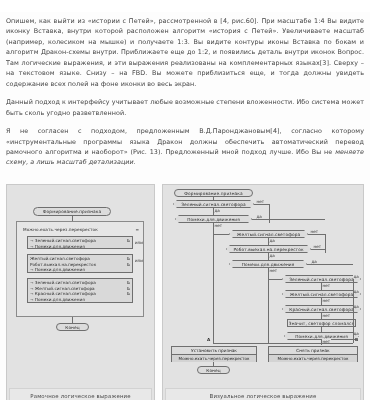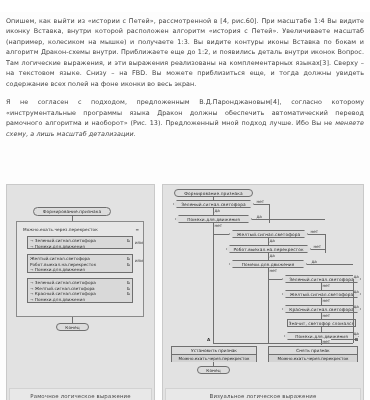--- a/index.html
+++ b/index.html
@@ -116,20 +116,21 @@
   }
   .ptlab{position:absolute;font-size:4.2px;color:#2b2b2b;font-weight:bold;}
 </style>
 </head>
 <body>
 
 <div class="page">
 
   <div class="prose">
     <p>Опишем, как выйти из «истории с Петей», рассмотренной в [4, рис.60]. При масштабе 1:4 Вы видите иконку Вставка, внутри которой расположен алгоритм «история с Петей». Увеличиваете масштаб (например, колесиком на мышке) и получаете 1:3. Вы  видите контуры иконы Вставка по бокам и алгоритм Дракон-схемы внутри. Приближаете еще до 1:2, и появились деталь внутри иконок Вопрос. Там логические выражения, и эти выражения реализованы на комплементарных языках[3]. Сверху – на текстовом языке. Снизу – на FBD. Вы можете приблизиться еще, и тогда должны увидеть содержание всех полей на фоне иконки во весь экран.</p>
+    <p>Данный подход к интерфейсу учитывает любые возможные степени вложенности. Ибо система может быть сколь угодно разветвленной.</p>
     <p>Я не согласен с подходом, предложенным В.Д.Паронджановым[4], согласно которому «инструментальные программы языка Дракон должны обеспечить автоматический перевод рамочного алгоритма и наоборот» (Рис. 13). Предложенный мной подход лучше. Ибо Вы не <span class="it">меняете схему, а лишь масштаб детализации.</span></p>
   </div>
 
   <div class="figures">
 
     <div class="panel left">
       <div class="panel-body">
 
         <div class="term" style="left:26px;top:22px;width:78px;height:9px;">Формирование.признака</div>
 

